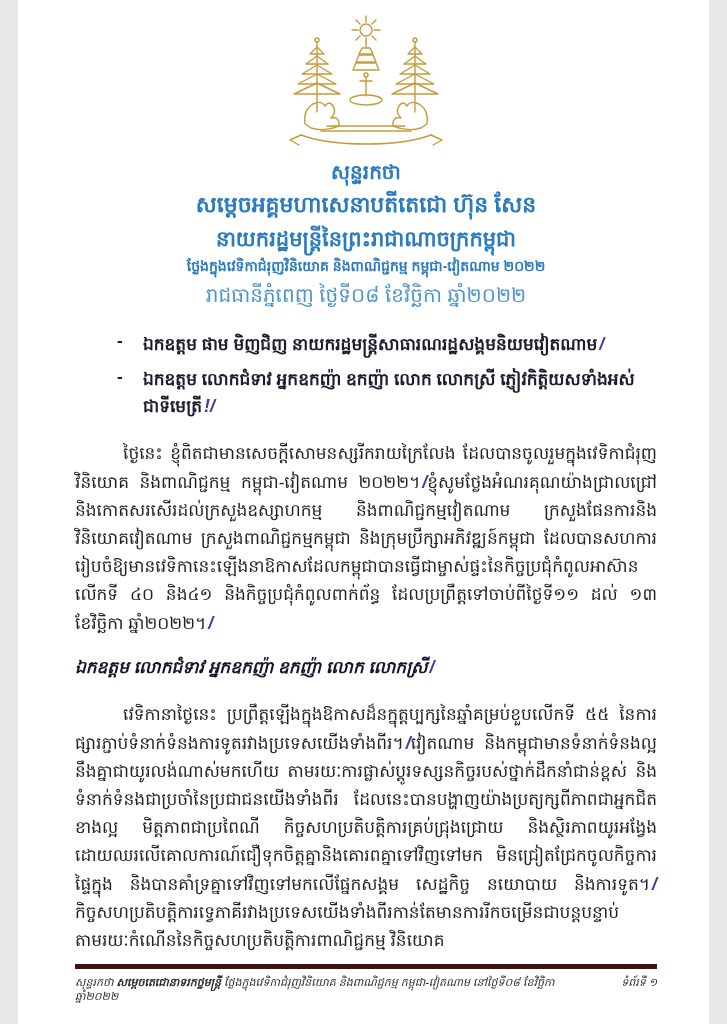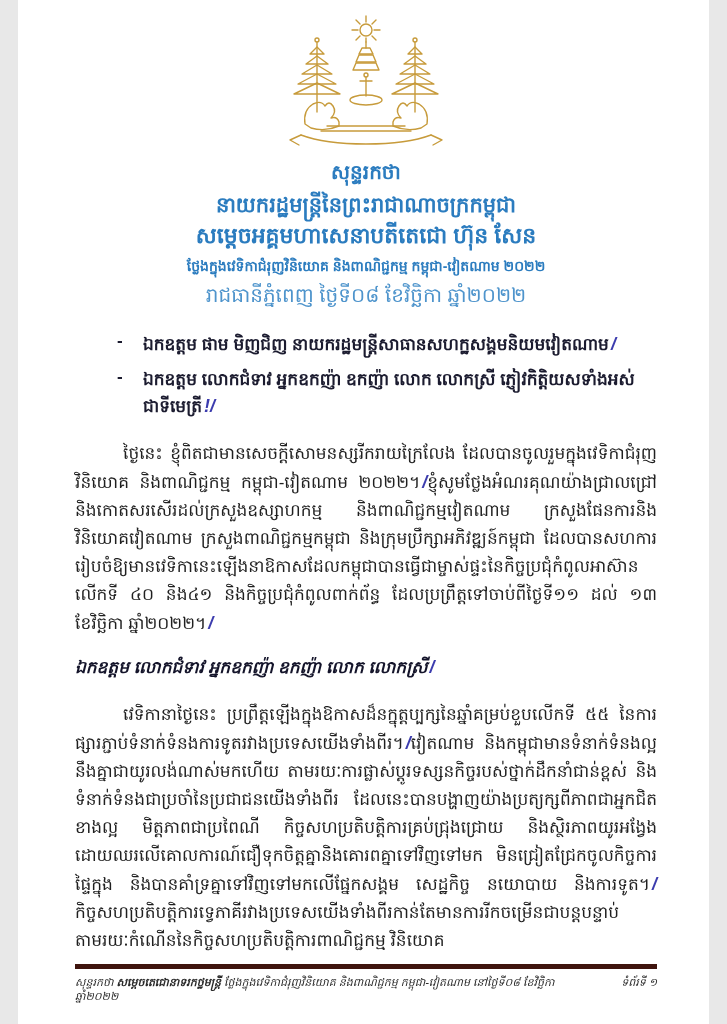--- a/index.html
+++ b/index.html
@@ -111,30 +111,30 @@
         <line x1="44" y1="119" x2="134" y2="119"></line>
 
         <path d="M24 123 Q48 132 89 132 Q130 132 154 123"></path>
         <path d="M24 123 L13 128 L22 133"></path>
         <path d="M154 123 L165 128 L156 133"></path>
       </svg>
     </div>
 
     <div class="title-block">
       <div class="t-line t1">សុន្ទរកថា</div>
+      <div class="t-line t2">សម្តេចអគ្គមហាសេនាបតីតេជោ ហ៊ុន សែន</div>
       <div class="t-line t3">នាយករដ្ឋមន្ត្រីនៃព្រះរាជាណាចក្រកម្ពុជា</div>
-      <div class="t-line t2">សម្តេចអគ្គមហាសេនាបតីតេជោ ហ៊ុន សែន</div>
       <div class="t-line t4">ថ្លែងក្នុងវេទិកាជំរុញវិនិយោគ និងពាណិជ្ជកម្ម កម្ពុជា-វៀតណាម ២០២២</div>
       <div class="t-line t-date">រាជធានីភ្នំពេញ ថ្ងៃទី០៨ ខែវិច្ឆិកា ឆ្នាំ២០២២</div>
     </div>
 
     <ul class="salutations">
       <li>
         <span class="sal-dash">-</span>
-        <span class="sal-text"><span>ឯកឧត្តម ផាម មិញជិញ នាយករដ្ឋមន្ត្រីសាធានសហក្ឋសង្គមនិយមវៀតណាម</span><span class="pen-mark">/</span></span>
+        <span class="sal-text"><span>ឯកឧត្តម ផាម មិញជិញ នាយករដ្ឋមន្ត្រីសាធារណរដ្ឋសង្គមនិយមវៀតណាម</span><span class="pen-mark">/</span></span>
       </li>
       <li>
         <span class="sal-dash">-</span>
         <span class="sal-text"><span>ឯកឧត្តម លោកជំទាវ អ្នកឧកញ៉ា ឧកញ៉ា លោក លោកស្រី ភ្ញៀវកិត្តិយសទាំងអស់ជាទីមេត្រី</span><span class="pen-mark">!/</span></span>
       </li>
     </ul>
 
     <p class="para"><span>ថ្ងៃនេះ ខ្ញុំពិតជាមានសេចក្តីសោមនស្សរីករាយក្រៃលែង ដែលបានចូលរួមក្នុងវេទិកាជំរុញវិនិយោគ និងពាណិជ្ជកម្ម កម្ពុជា-វៀតណាម ២០២២។</span><span class="pen-mark">/</span><span>ខ្ញុំសូមថ្លែងអំណរគុណយ៉ាងជ្រាលជ្រៅ និងកោតសរសើរដល់ក្រសួងឧស្សាហកម្ម និងពាណិជ្ជកម្មវៀតណាម ក្រសួងផែនការនិងវិនិយោគវៀតណាម ក្រសួងពាណិជ្ជកម្មកម្ពុជា និងក្រុមប្រឹក្សាអភិវឌ្ឍន៍កម្ពុជា ដែលបានសហការរៀបចំឱ្យមានវេទិកានេះឡើងនាឱកាសដែលកម្ពុជាបានធ្វើជាម្ចាស់ផ្ទះនៃកិច្ចប្រជុំកំពូលអាស៊ានលើកទី ៤០ និង៤១ និងកិច្ចប្រជុំកំពូលពាក់ព័ន្ធ ដែលប្រព្រឹត្តទៅចាប់ពីថ្ងៃទី១១ ដល់ ១៣ ខែវិច្ឆិកា ឆ្នាំ២០២២។</span><span class="pen-mark">/</span></p>
 
     <p class="subheading"><span>ឯកឧត្តម លោកជំទាវ អ្នកឧកញ៉ា ឧកញ៉ា លោក លោកស្រី</span><span class="pen-mark">/</span></p>

